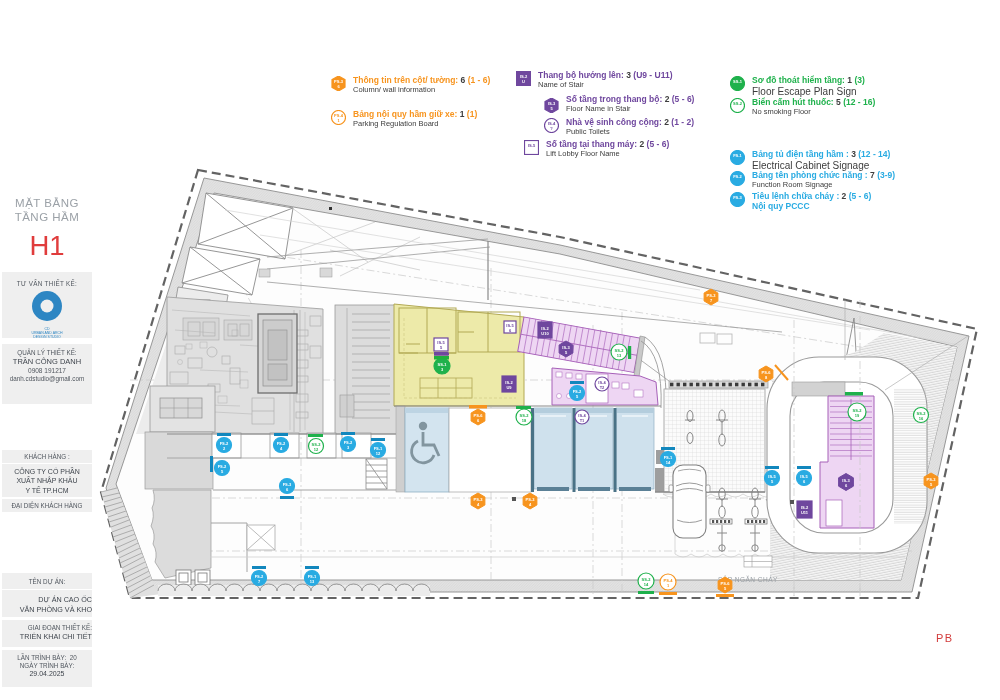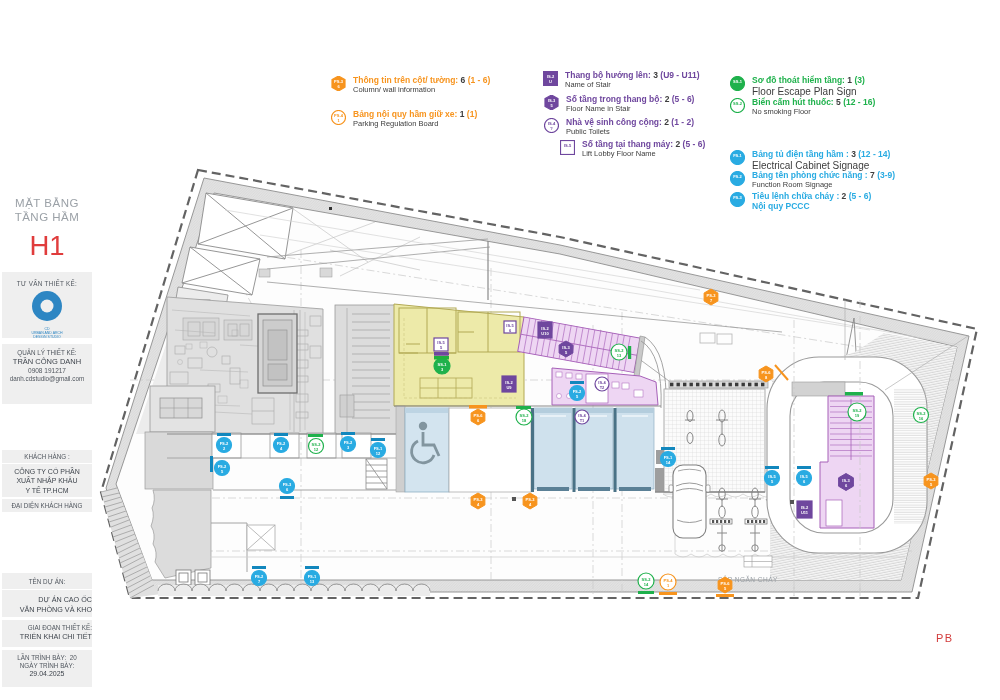--- a/index.html
+++ b/index.html
@@ -743,32 +743,32 @@
       <circle cx="7.5" cy="7.5" r="7" fill="#fff" stroke="#f7941e" stroke-width="1.2"></circle>
       <text x="7.5" y="7" font-size="4" font-weight="bold" fill="#f7941e" text-anchor="middle">PS-4</text>
       <text x="7.5" y="12" font-size="4" font-weight="bold" fill="#f7941e" text-anchor="middle">1</text>
     </svg>
     <div style="line-height:1.15">
       <div style="color:#f7941e;font-weight:bold;font-size:8.5px">Bảng nội quy hầm giữ xe: <span style="color:#3d3d3d">1</span> (1)</div>
       <div style="color:#3d3d3d;font-size:7.5px">Parking Regulation Board</div>
     </div>
   </div>
 
-<div style="position:absolute;top:71px;left:543px;display:flex;gap:7px;align-items:flex-start">
+<div style="position:absolute;top:71px;left:516px;display:flex;gap:7px;align-items:flex-start">
     <svg width="15" height="15" style="flex:0 0 15px">
       <rect x="0.5" y="0.5" width="14" height="14" fill="#6f479e" stroke="#6f479e" stroke-width="1.2"></rect>
       <text x="7.5" y="7" font-size="4" font-weight="bold" fill="#fff" text-anchor="middle">IS-2</text>
       <text x="7.5" y="12" font-size="4" font-weight="bold" fill="#fff" text-anchor="middle">U</text>
     </svg>
     <div style="line-height:1.15">
       <div style="color:#6f479e;font-weight:bold;font-size:8.5px">Thang bộ hướng lên: <span style="color:#3d3d3d">3</span> (U9 - U11)</div>
       <div style="color:#3d3d3d;font-size:7.5px">Name of Stair</div>
     </div>
   </div>
-<div style="position:absolute;top:95px;left:544px;display:flex;gap:7px;align-items:flex-start">
+<div style="position:absolute;top:95px;left:544px;display:flex;gap:7px;align-items:flex-end">
     <svg width="15" height="15" style="flex:0 0 15px">
       <polygon points="7.5,0.0 14.0,3.7 14.0,11.2 7.5,15.0 1.0,11.3 1.0,3.7" fill="#6f479e" stroke="#6f479e" stroke-width="1.2"></polygon>
       <text x="7.5" y="7" font-size="4" font-weight="bold" fill="#fff" text-anchor="middle">IS-3</text>
       <text x="7.5" y="12" font-size="4" font-weight="bold" fill="#fff" text-anchor="middle">5</text>
     </svg>
     <div style="line-height:1.15">
       <div style="color:#6f479e;font-weight:bold;font-size:8.5px">Số tầng trong thang bộ: <span style="color:#3d3d3d">2</span> (5 - 6)</div>
       <div style="color:#3d3d3d;font-size:7.5px">Floor Name in Stair</div>
     </div>
   </div>
@@ -776,21 +776,21 @@
     <svg width="15" height="15" style="flex:0 0 15px">
       <circle cx="7.5" cy="7.5" r="7" fill="#fff" stroke="#6f479e" stroke-width="1.2"></circle>
       <text x="7.5" y="7" font-size="4" font-weight="bold" fill="#6f479e" text-anchor="middle">IS-4</text>
       <text x="7.5" y="12" font-size="4" font-weight="bold" fill="#6f479e" text-anchor="middle">?</text>
     </svg>
     <div style="line-height:1.15">
       <div style="color:#6f479e;font-weight:bold;font-size:8.5px">Nhà vệ sinh công cộng: <span style="color:#3d3d3d">2</span> (1 - 2)</div>
       <div style="color:#3d3d3d;font-size:7.5px">Public Toilets</div>
     </div>
   </div>
-<div style="position:absolute;top:140px;left:560px;display:flex;gap:7px;align-items:flex-start">
+<div style="position:absolute;top:140px;left:524px;display:flex;gap:7px;align-items:flex-start">
     <svg width="15" height="15" style="flex:0 0 15px">
       <rect x="0.5" y="0.5" width="14" height="14" fill="#fff" stroke="#6f479e" stroke-width="1.2"></rect>
       <text x="7.5" y="7" font-size="4" font-weight="bold" fill="#6f479e" text-anchor="middle">IS-5</text>
       <text x="7.5" y="12" font-size="4" font-weight="bold" fill="#6f479e" text-anchor="middle"></text>
     </svg>
     <div style="line-height:1.15">
       <div style="color:#6f479e;font-weight:bold;font-size:8.5px">Số tầng tại thang máy: <span style="color:#3d3d3d">2</span> (5 - 6)</div>
       <div style="color:#3d3d3d;font-size:7.5px">Lift Lobby Floor Name</div>
     </div>
   </div>

